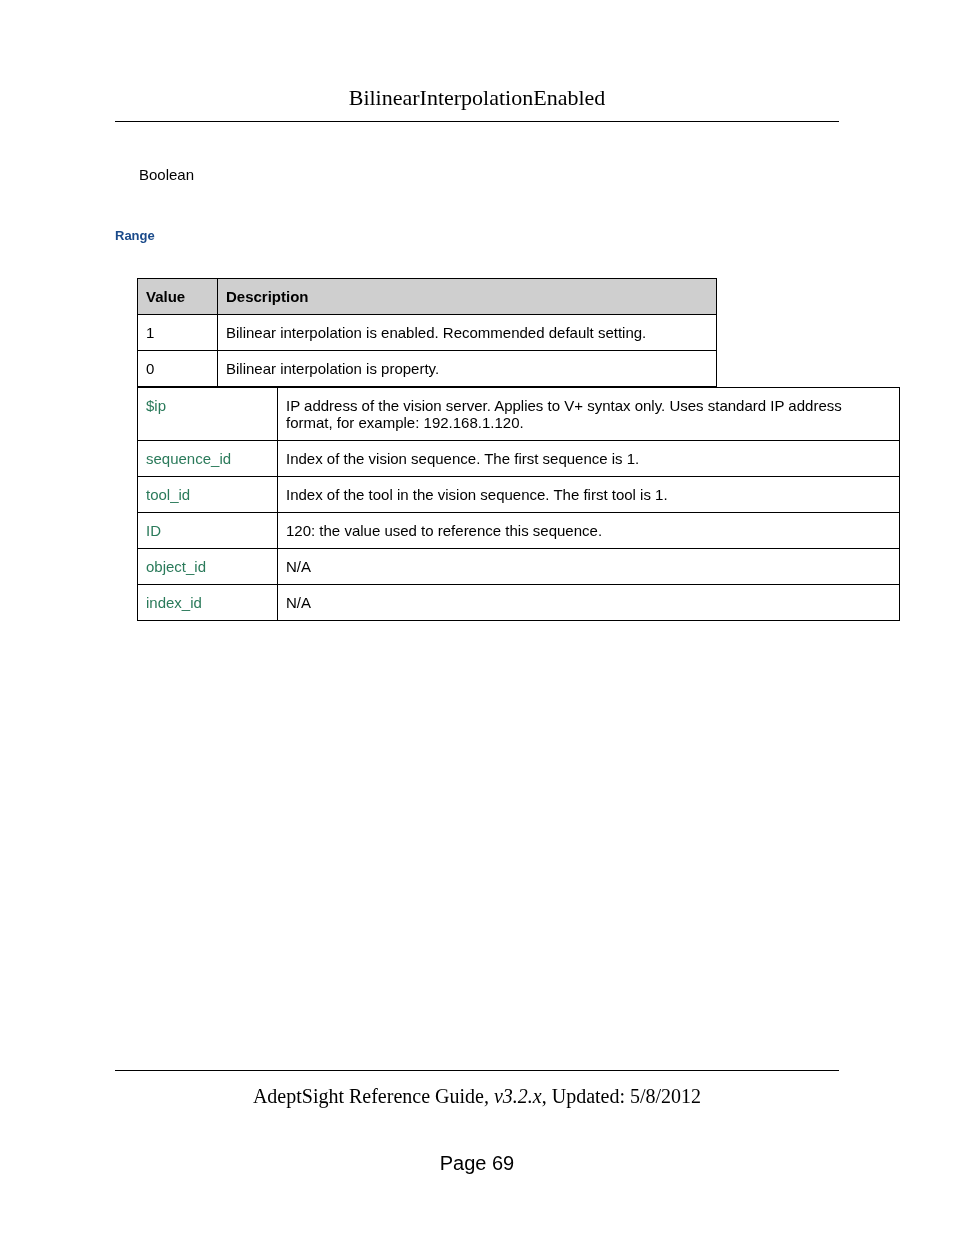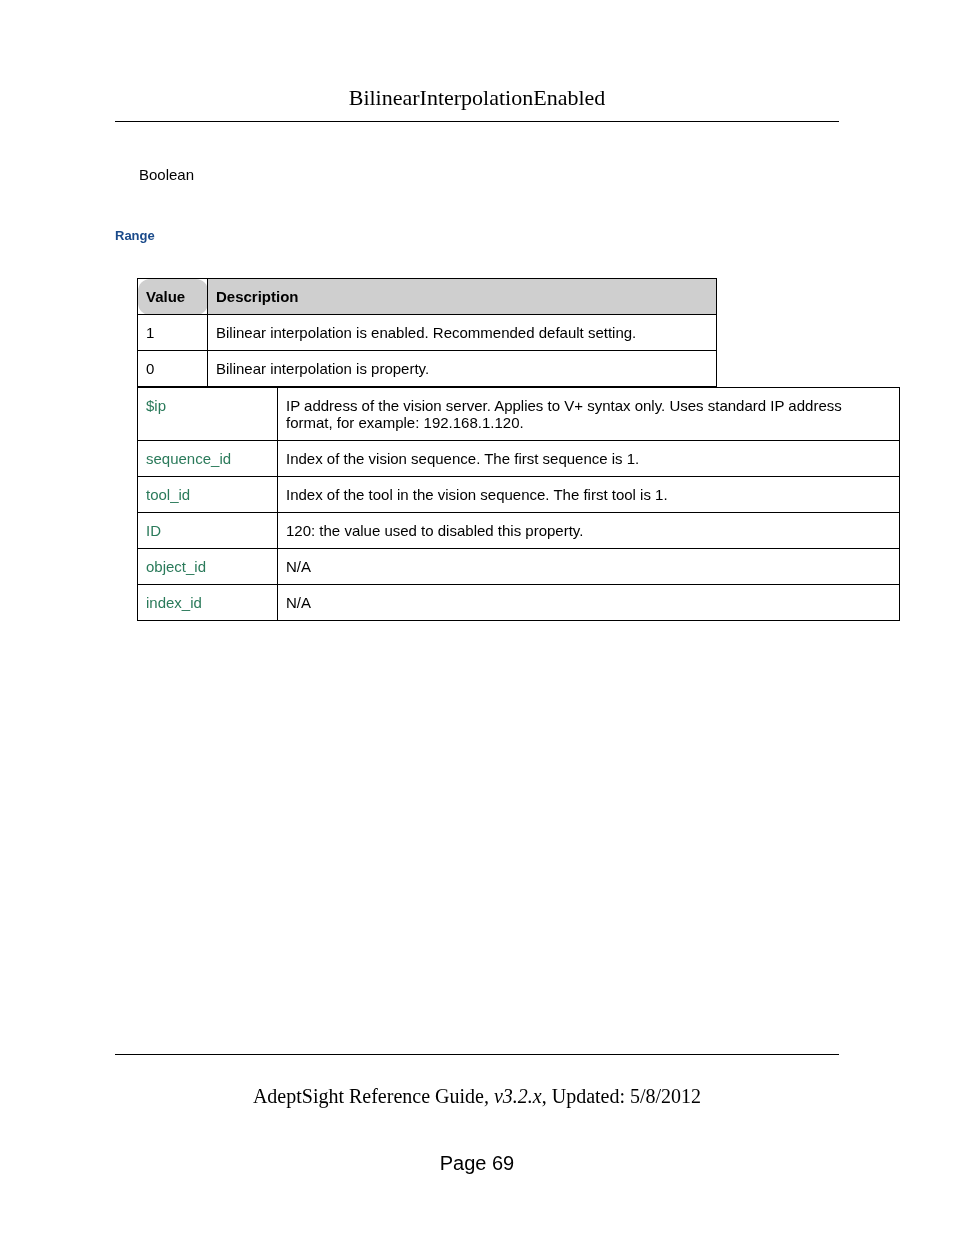--- a/index.html
+++ b/index.html
@@ -45,33 +45,33 @@
       font-size: 15px;
       text-align: left;
       vertical-align: top;
       font-weight: normal;
     }
     th {
       background: #cfcfcf;
       font-weight: bold;
     }
     .range-table td:first-child,
-    .range-table th:first-child { width: 70px; border-radius: 12px; }
+    .range-table th:first-child { width: 80px; }
     .params-table td:first-child { width: 140px; }
     .param-name { color: #2a7a5a; }
     .footer {
       position: absolute;
       left: 115px;
       right: 115px;
       bottom: 60px;
       text-align: center;
     }
     .footer-line {
       border-top: 1.5px solid #000;
-      padding-top: 30px;
+      padding-top: 14px;
       font-family: "Times New Roman", Times, serif;
       font-size: 20px;
     }
     .footer-italic { font-style: italic; }
     .page-number {
       margin-top: 44px;
       font-family: Liberation Sans, sans-serif;
       font-size: 20px;
     }
   </style>
@@ -112,21 +112,21 @@
     <tr>
       <td class="param-name">sequence_id</td>
       <td>Index of the vision sequence. The first sequence is 1.</td>
     </tr>
     <tr>
       <td class="param-name">tool_id</td>
       <td>Index of the tool in the vision sequence. The first tool is 1.</td>
     </tr>
     <tr>
       <td class="param-name">ID</td>
-      <td>120: the value used to disabled this property.</td>
+      <td>120: the value used to reference this sequence.</td>
     </tr>
     <tr>
       <td class="param-name">object_id</td>
       <td>N/A</td>
     </tr>
     <tr>
       <td class="param-name">index_id</td>
       <td>N/A</td>
     </tr>
   </tbody>

